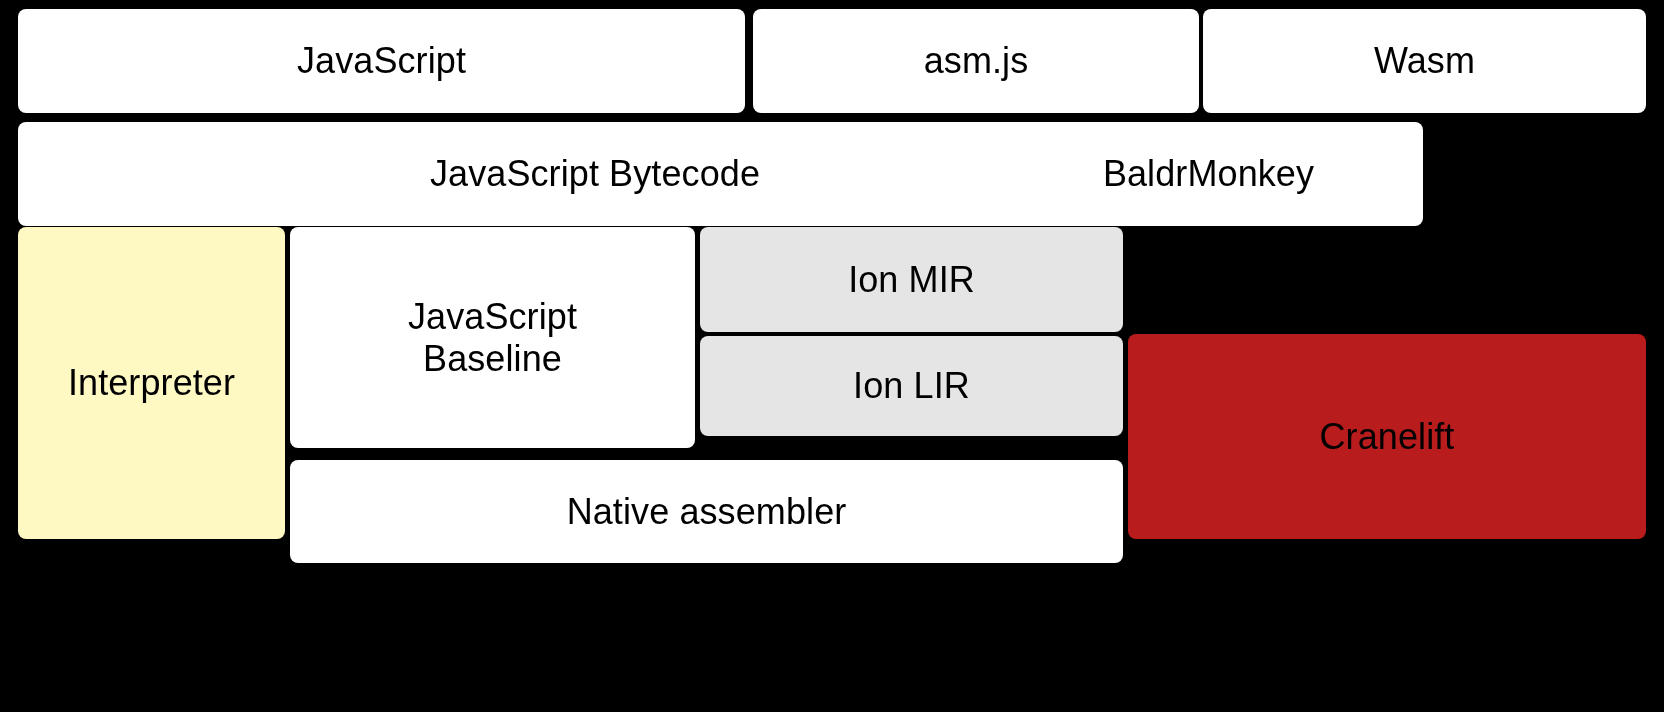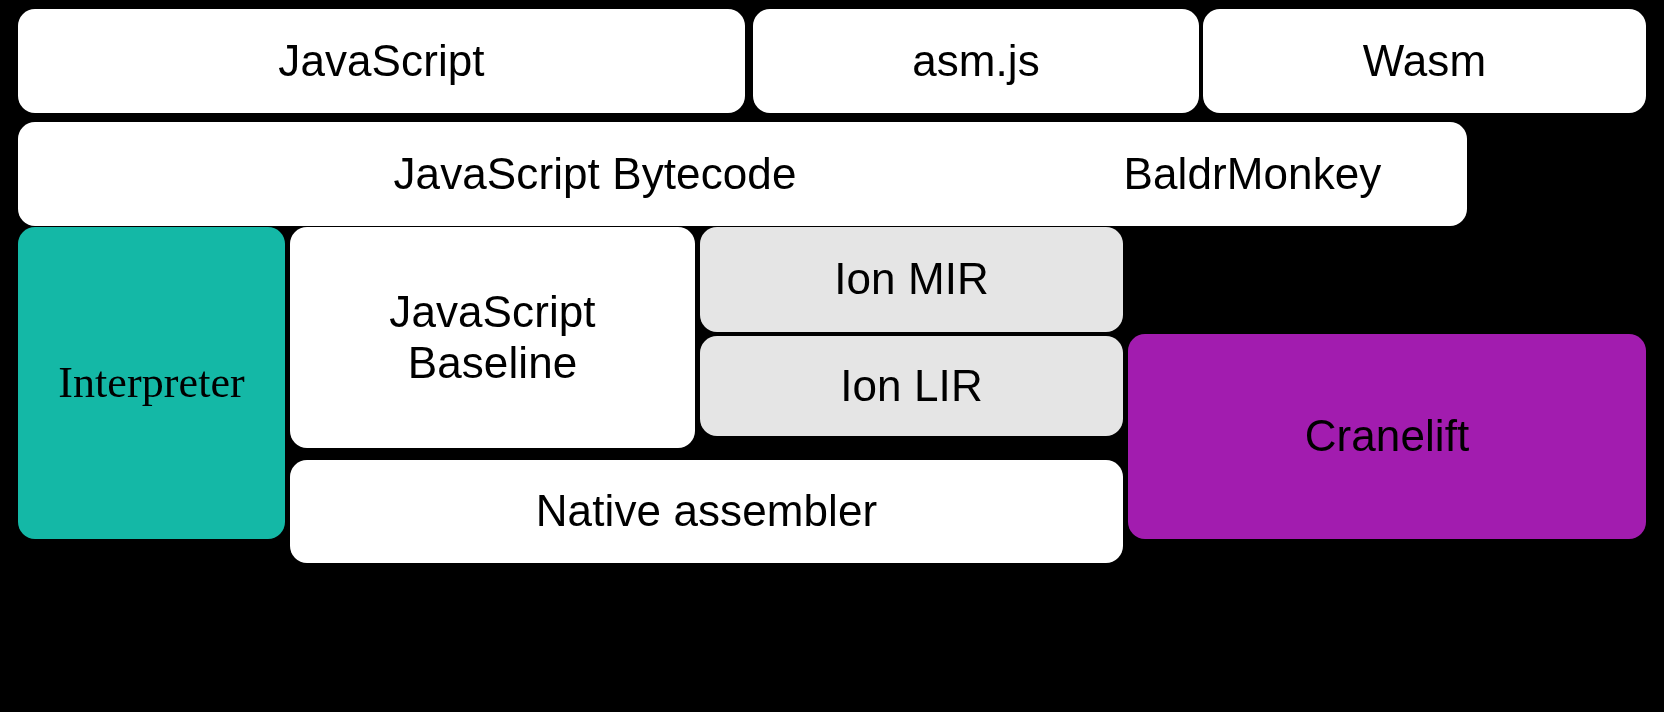--- a/index.html
+++ b/index.html
@@ -17,43 +17,43 @@
     background: #000000;
     overflow: hidden;
   }
   .node {
     position: absolute;
     box-sizing: border-box;
     display: flex;
     align-items: center;
     justify-content: center;
     text-align: center;
-    border-radius: 17px;
+    border-radius: 8px;
     color: #000000;
-    font-size: 44px;
+    font-size: 36px;
     line-height: 1.14;
     font-weight: 400;
     letter-spacing: 0.1px;
     white-space: pre-line;
     padding: 2px 10px;
     background: #ffffff;
   }
   .node.fill-white   { background: #ffffff; }
-  .node.fill-gray    { background: #14b8a6; font-family: Liberation Serif, serif; }
+  .node.fill-gray    { background: #fef9c3; }
   .node.fill-green   { background: #e5e5e5; }
-  .node.fill-pink    { background: #a21caf; }
+  .node.fill-pink    { background: #b91c1c; }
 
   
   #n-javascript      { left: 18px;   top: 9px;   width: 727px;  height: 104px; }
   #n-asmjs           { left: 753px;  top: 9px;   width: 446px;  height: 104px; }
   #n-wasm            { left: 1203px; top: 9px;   width: 443px;  height: 104px; }
 
   
   #n-js-bytecode     { left: 18px;   top: 122px; width: 1154px;  height: 104px; }
-  #n-baldrmonkey     { left: 994px;  top: 122px; width: 429px;  height: 104px; margin-left: 44px; }
+  #n-baldrmonkey     { left: 994px;  top: 122px; width: 429px;  height: 104px; }
 
   
   #n-interpreter     { left: 18px;   top: 227px; width: 267px;  height: 312px; }
   #n-js-baseline     { left: 290px;  top: 227px; width: 405px;  height: 221px; }
   #n-ion-mir         { left: 700px;  top: 227px; width: 423px;  height: 105px; }
   #n-ion-lir         { left: 700px;  top: 336px; width: 423px;  height: 100px; }
   #n-cranelift       { left: 1128px; top: 334px; width: 518px;  height: 205px; }
   #n-macro-assembler { left: 290px;  top: 460px; width: 833px;  height: 103px; }
 
   

